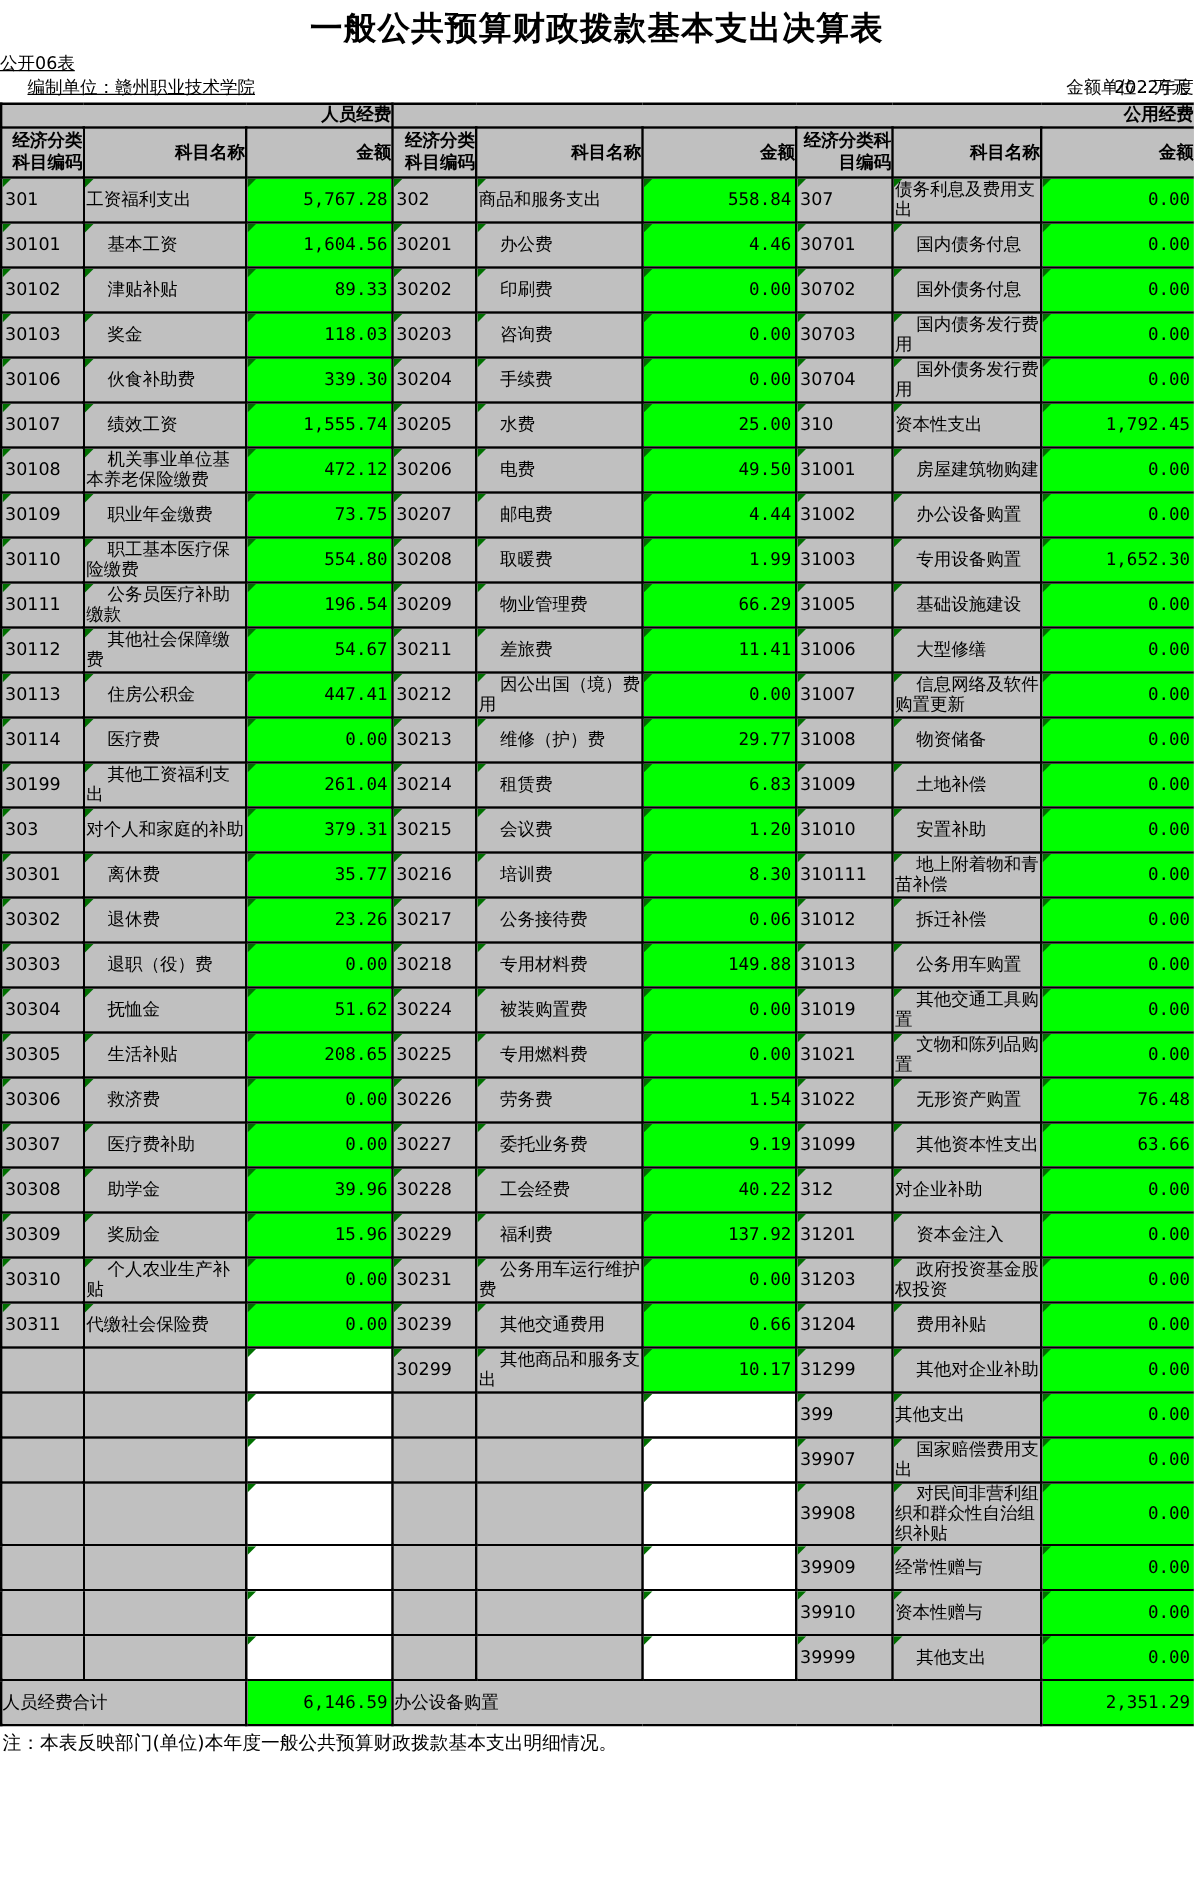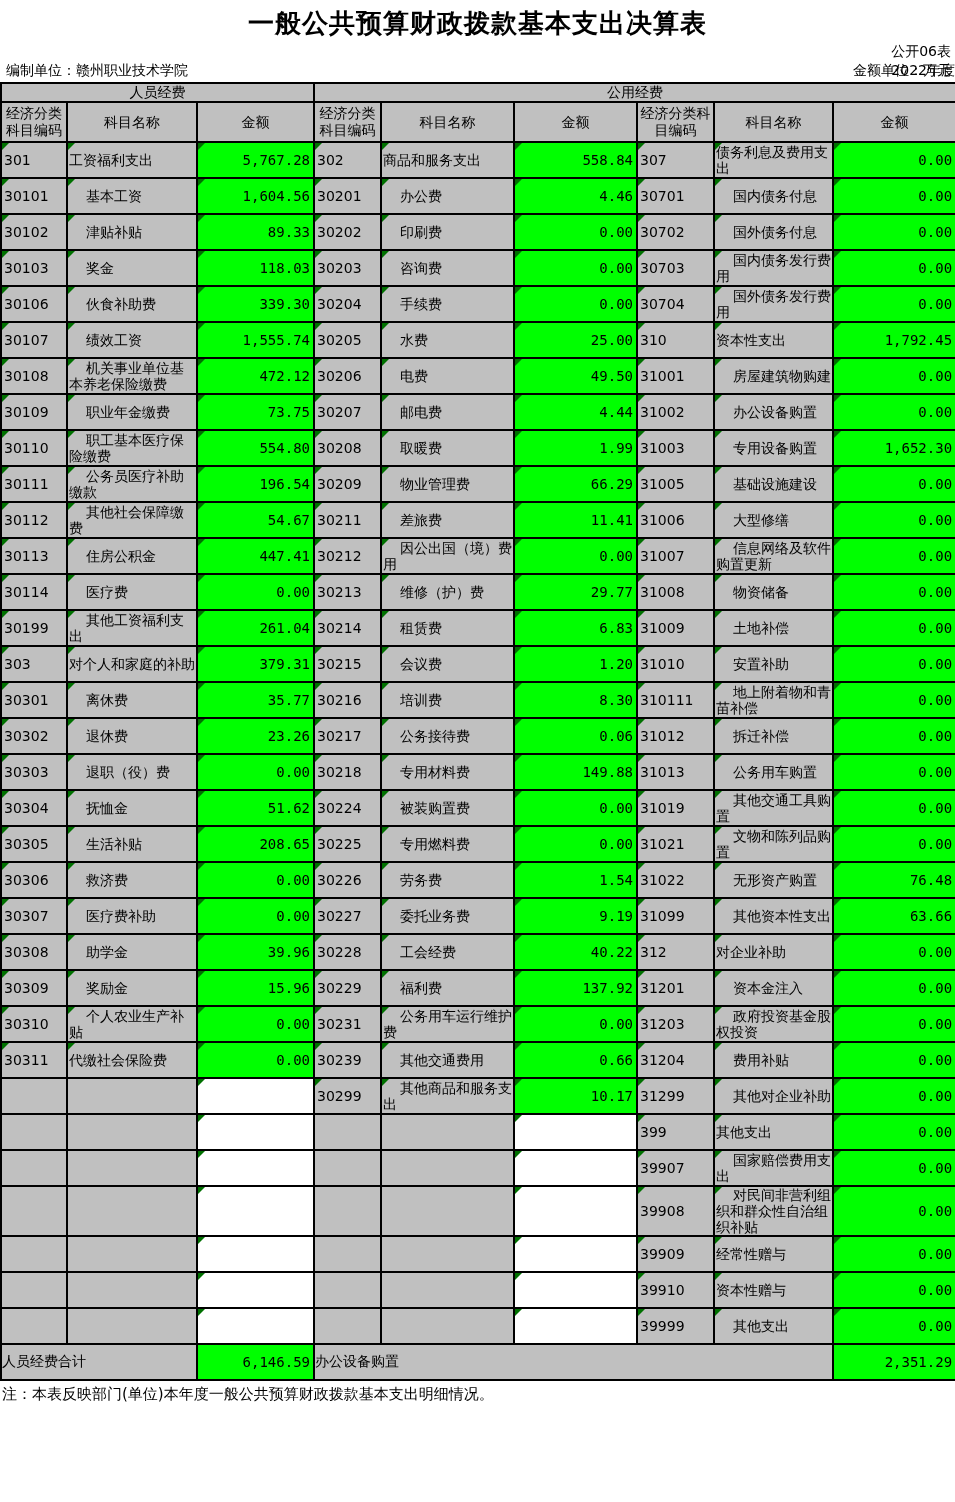--- a/index.html
+++ b/index.html
@@ -4,31 +4,31 @@
 <style>
   :root{
     --gray:#c0c0c0;
     --green:#00ff00;
     --ind:#007000;
   }
   html,body{margin:0;padding:0;background:#fff;}
   body{width:955px;font-family:"DejaVu Sans","Liberation Sans",sans-serif;color:#000;}
   .page{width:955px;}
   .title{padding-top:7px;text-align:center;font-size:26px;font-weight:bold;line-height:32px;letter-spacing:1px;}
-  .table-code{text-align:right;font-size:14px;line-height:18px;padding:3px 4px 0 0;}
+  .table-code{font-size:14px;line-height:18px;padding:3px 4px 0 0;text-decoration:underline;}
   .meta{position:relative;height:22px;font-size:14px;line-height:20px;}
-  .meta-left{position:absolute;left:6px;top:0;}
+  .meta-left{position:absolute;left:22px;top:0;text-decoration:underline;}
   .meta-center{position:absolute;left:0;right:0;top:0;text-align:right;}
   .meta-right{position:absolute;right:4px;top:0;margin-left:24px;}
   table{border-collapse:collapse;table-layout:fixed;width:955px;border:2px solid #000;}
   th,td{border:2px solid #000;overflow:hidden;position:relative;vertical-align:middle;box-sizing:border-box;padding:0;}
   .gray{background:var(--gray);}
   .green{background:var(--green);}
   .white{background:#fff;}
-  th{font-weight:normal;font-size:14px;text-align:center;line-height:17px;}
+  th{font-weight:bold;font-size:14px;text-align:right;line-height:17px;}
   tr.gh-row th{height:17px;}
   tr.ch-row th{height:40px;}
   tbody td{height:36px;}
   td.code{font-size:14px;text-align:left;padding-left:2px;line-height:16px;}
   td.name{font-size:14px;line-height:16px;padding:0 1px;}
   td.name.ind{text-indent:17px;}
   td.amt{font-family:"DejaVu Sans Mono","Liberation Mono",monospace;font-size:14px;text-align:right;padding-right:3px;white-space:nowrap;}
   .bold{font-weight:normal;}
   .tri{position:absolute;top:0;left:0;width:0;height:0;border-top:7px solid var(--ind);border-right:7px solid transparent;}
   tfoot td{height:36px;}

